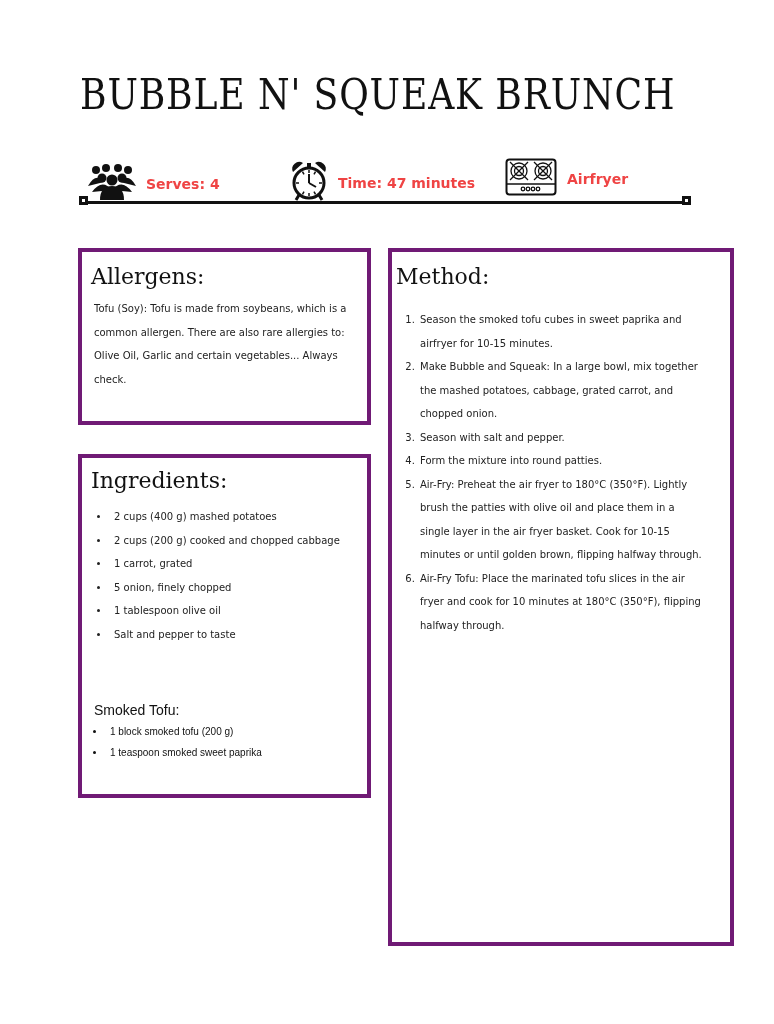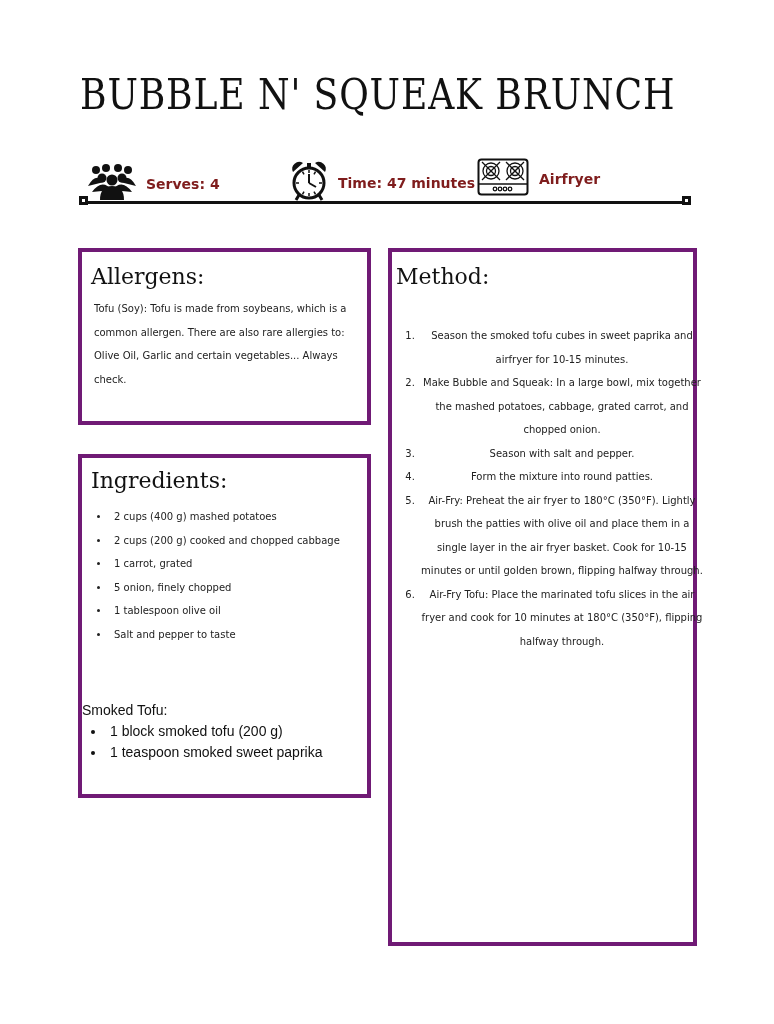--- a/index.html
+++ b/index.html
@@ -8,30 +8,30 @@
     position: absolute; left: 80px; top: 70px;
     font-family: "DejaVu Serif", serif; font-size: 42px; font-weight: normal;
     letter-spacing: 1px; color: #111; margin: 0; white-space: nowrap;
     transform: scaleX(0.86); transform-origin: left top;
   }
   .meta-line { position: absolute; left: 84px; top: 201px; width: 606px; height: 3px; background: #111; }
   .meta-end { position: absolute; width: 9px; height: 9px; border: 3px solid #111; background: #fff; box-sizing: border-box; top: 196px; }
   .meta-end.left { left: 79px; }
   .meta-end.right { left: 682px; }
   .meta-item { position: absolute; display: flex; align-items: center; gap: 10px; }
-  .meta-label { font-family: "DejaVu Sans", sans-serif; font-weight: bold; font-size: 14px; color: #7f1d1d; }
+  .meta-label { font-family: "DejaVu Sans", sans-serif; font-weight: bold; font-size: 14px; color: #ef4444; }
   .box { position: absolute; border: 4px solid #701a75; box-sizing: border-box; background: #fff; }
   .box-heading { font-family: "DejaVu Serif", serif; font-size: 22px; font-weight: normal; margin: 0; color: #111; }
   .body-text { font-family: "DejaVu Sans", sans-serif; font-size: 10px; line-height: 23.5px; color: #222; }
   ul.ing { margin: 0; padding: 0 0 0 22px; list-style: disc; }
   ul.ing li { padding-left: 4px; }
   ol.method { margin: 0; padding: 0 0 0 26px; }
   ol.method li { padding-left: 2px; }
   .sub-heading { font-family: "Liberation Sans", sans-serif; font-size: 14px; color: #111; margin: 0; }
-  ul.tofu { margin: 0; padding: 0 0 0 24px; font-family: "Liberation Sans", sans-serif; font-size: 14px; line-height: 21px; color: #111; }
+  ul.tofu { margin: 0; padding: 0 0 0 24px; font-family: "Liberation Sans", sans-serif; font-size: 10px; line-height: 21px; color: #111; }
   ul.tofu li { padding-left: 4px; }
 </style>
 </head>
 <body>
 
 <h1 class="title">BUBBLE N' SQUEAK BRUNCH</h1>
 
 <div class="meta-item" style="left:88px; top:164px;">
   <span>
     <svg width="48" height="36" viewBox="0 0 48 36">
@@ -70,21 +70,21 @@
           <line x1="25.5" y1="34.3" x2="24" y2="31.7"></line>
       </g>
       <line x1="19" y1="23" x2="19" y2="14" stroke="#111" stroke-width="2"></line>
       <line x1="19" y1="23" x2="26" y2="27" stroke="#111" stroke-width="2"></line>
       <path d="M9 35 L6 40 M29 35 L32 40" stroke="#111" stroke-width="3"></path>
     </svg>
   </span>
   <span class="meta-label">Time: 47 minutes</span>
 </div>
 
-<div class="meta-item" style="left:477px; top:158px;">
+<div class="meta-item" style="left:505px; top:158px;">
   <span>
     <svg width="52" height="38" viewBox="0 0 52 38">
       <rect x="1.5" y="1.5" width="49" height="35" rx="3" fill="#fff" stroke="#111" stroke-width="2"></rect>
       <line x1="1.5" y1="26" x2="50.5" y2="26" stroke="#111" stroke-width="1.5"></line>
       <g fill="none" stroke="#111" stroke-width="1.3">
         <circle cx="14" cy="13" r="8"></circle>
           <circle cx="14" cy="13" r="4.5"></circle>
         <line x1="5" y1="4" x2="23" y2="22"></line>
           <line x1="23" y1="4" x2="5" y2="22"></line>
         <circle cx="38" cy="13" r="8"></circle>
@@ -113,30 +113,30 @@
 <section class="box" style="left:78px; top:454px; width:293px; height:344px;">
   <h2 class="box-heading" style="position:absolute; left:9px; top:10px;">Ingredients:</h2>
   <ul class="ing body-text" style="position:absolute; left:6px; top:47px; width:284px;">
     <li>2 cups (400 g) mashed potatoes</li>
     <li>2 cups (200 g) cooked and chopped cabbage</li>
     <li>1 carrot, grated</li>
     <li>5 onion, finely chopped</li>
     <li>1 tablespoon olive oil</li>
     <li>Salt and pepper to taste</li>
   </ul>
-  <p class="sub-heading" style="position:absolute; left:0px; top:244px;">Smoked Tofu:</p>
+  <p class="sub-heading" style="position:absolute; left:12px; top:244px;">Smoked Tofu:</p>
   <ul class="tofu" style="position:absolute; left:0px; top:263px; width:284px;">
     <li>1 block smoked tofu (200 g)</li>
     <li>1 teaspoon smoked sweet paprika</li>
   </ul>
 </section>
 
-<section class="box" style="left:388px; top:248px; width:309px; height:698px;">
+<section class="box" style="left:388px; top:248px; width:346px; height:698px;">
   <h2 class="box-heading" style="position:absolute; left:4px; top:12px;">Method:</h2>
-  <ol class="method body-text" style="position:absolute; left:0px; top:72px; width:286px;text-align:center;">
+  <ol class="method body-text" style="position:absolute; left:0px; top:56px; width:286px;">
     <li>Season the smoked tofu cubes in sweet paprika and airfryer for 10-15 minutes.</li>
     <li>Make Bubble and Squeak: In a large bowl, mix together the mashed potatoes, cabbage, grated carrot, and chopped onion.</li>
     <li>Season with salt and pepper.</li>
     <li>Form the mixture into round patties.</li>
     <li>Air-Fry: Preheat the air fryer to 180°C (350°F). Lightly brush the patties with olive oil and place them in a single layer in the air fryer basket. Cook for 10-15 minutes or until golden brown, flipping halfway through.</li>
     <li>Air-Fry Tofu: Place the marinated tofu slices in the air fryer and cook for 10 minutes at 180°C (350°F), flipping halfway through.</li>
   </ol>
 </section>
 
 </body></html>

